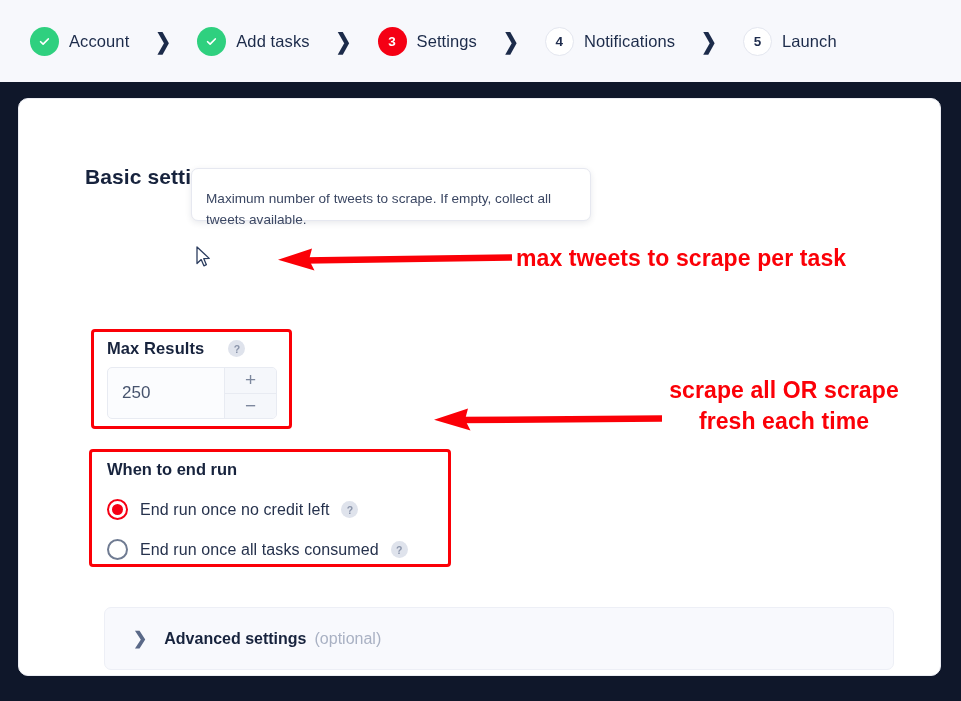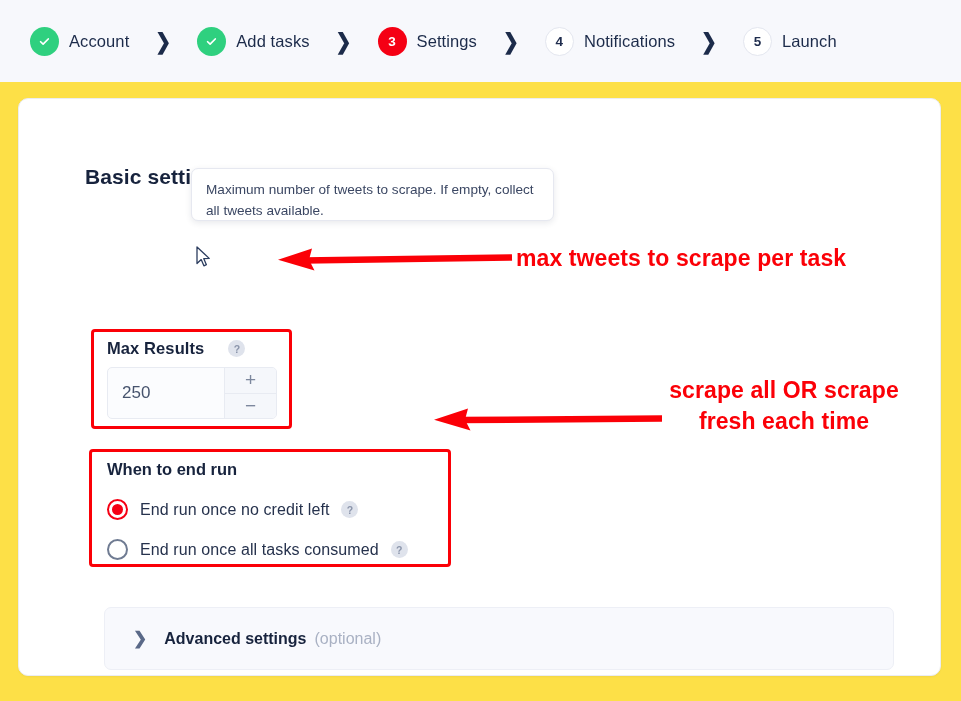--- a/index.html
+++ b/index.html
@@ -3,21 +3,21 @@
 <meta charset="utf-8">
 <style>
   * { box-sizing: border-box; margin: 0; padding: 0; }
   html, body {
     width: 961px;
     height: 701px;
     background: #f7f8fc;
     font-family: "Liberation Sans", sans-serif;
     overflow: hidden;
   }
-  .page { position: relative; width: 961px; height: 701px; background: #fde047; }
+  .page { position: relative; width: 961px; height: 701px; background: #0f172a; }
 
   
   .stepper {
     position: absolute;
     top: 0; left: 0;
     width: 961px; height: 82px;
     display: flex;
     align-items: center;
     padding-left: 30px;
     background: #f7f8fc;
@@ -67,26 +67,26 @@
     font-size: 21px;
     font-weight: 700;
     color: #17233d;
     letter-spacing: .1px;
   }
 
   
   .tooltip {
     position: absolute;
     left: 191px; top: 168px;
-    width: 363px; height: 53px;
+    width: 400px; height: 53px;
     background: #ffffff;
     border: 1px solid #e6e8f0;
     border-radius: 7px;
     box-shadow: 0 2px 6px rgba(30,40,70,.10);
-    padding: 10px 14px 0 14px;
+    padding: 19px 14px 0 14px;
     font-size: 13.6px;
     line-height: 21px;
     color: #3b4763;
     z-index: 40;
   }
 
   
   .maxresults-group { position: absolute; left: 72px; top: 230px; width: 201px; height: 100px; }
   .hl-box {
     position: absolute; inset: 0;

